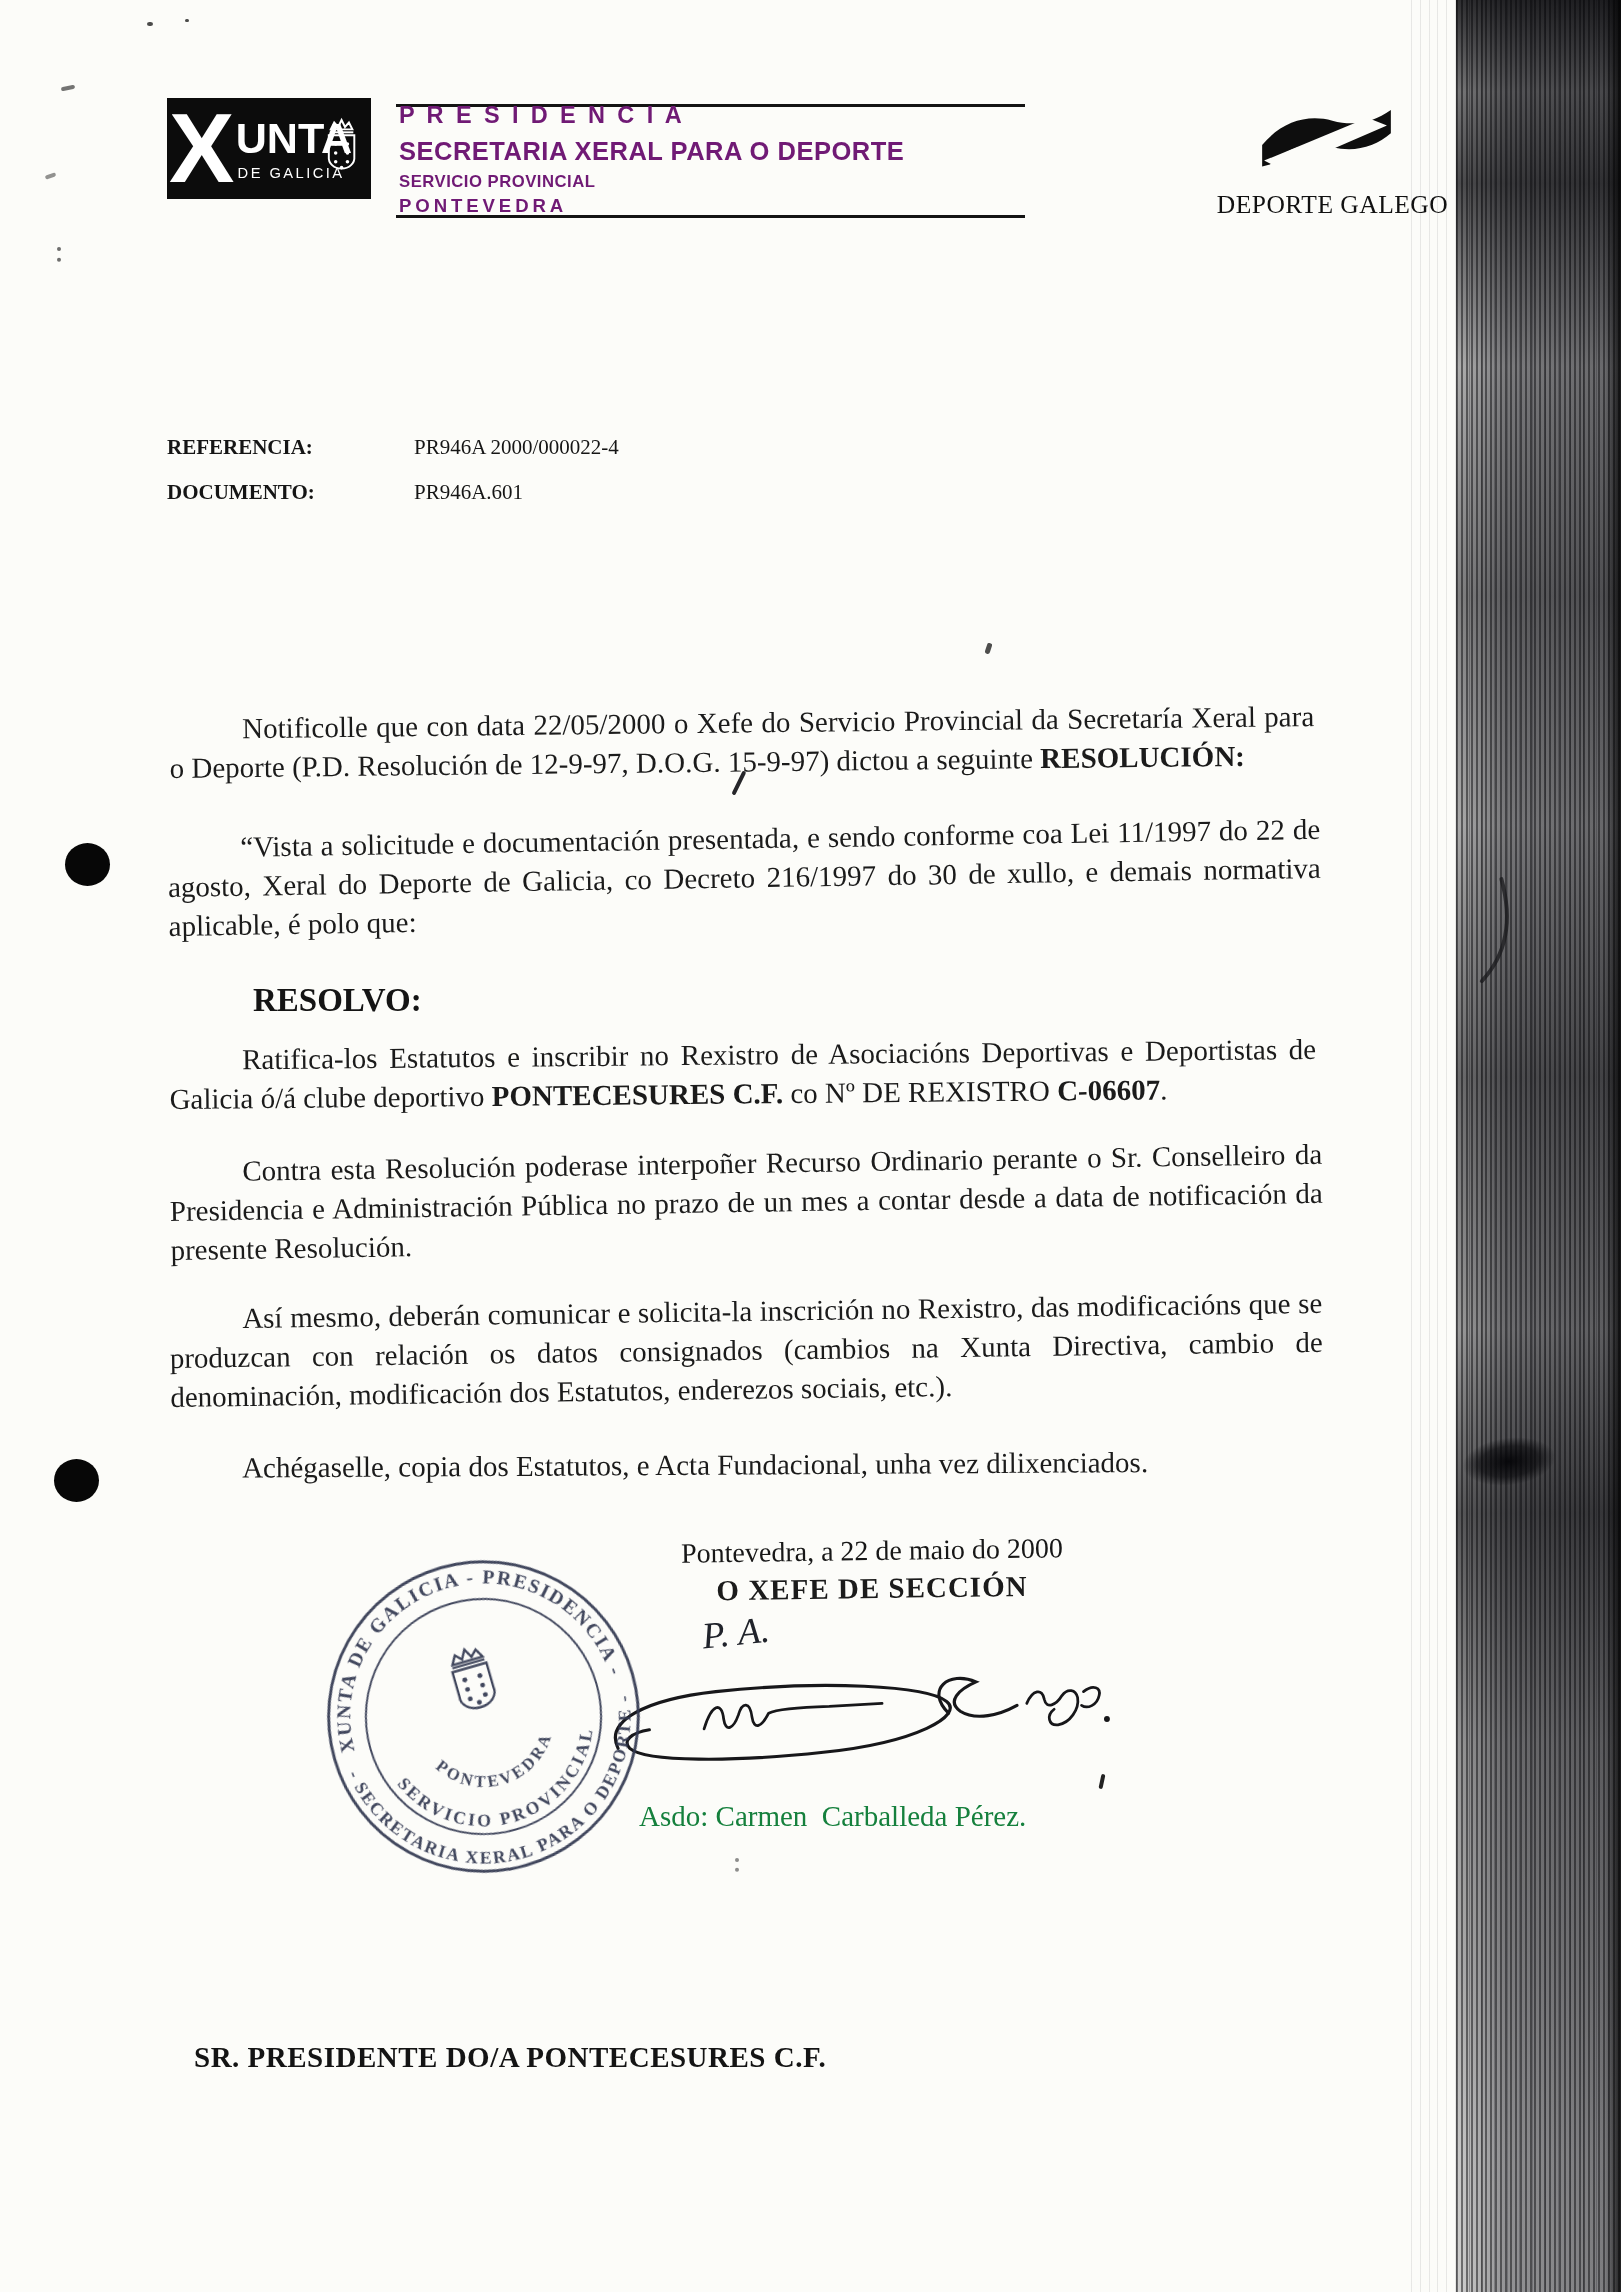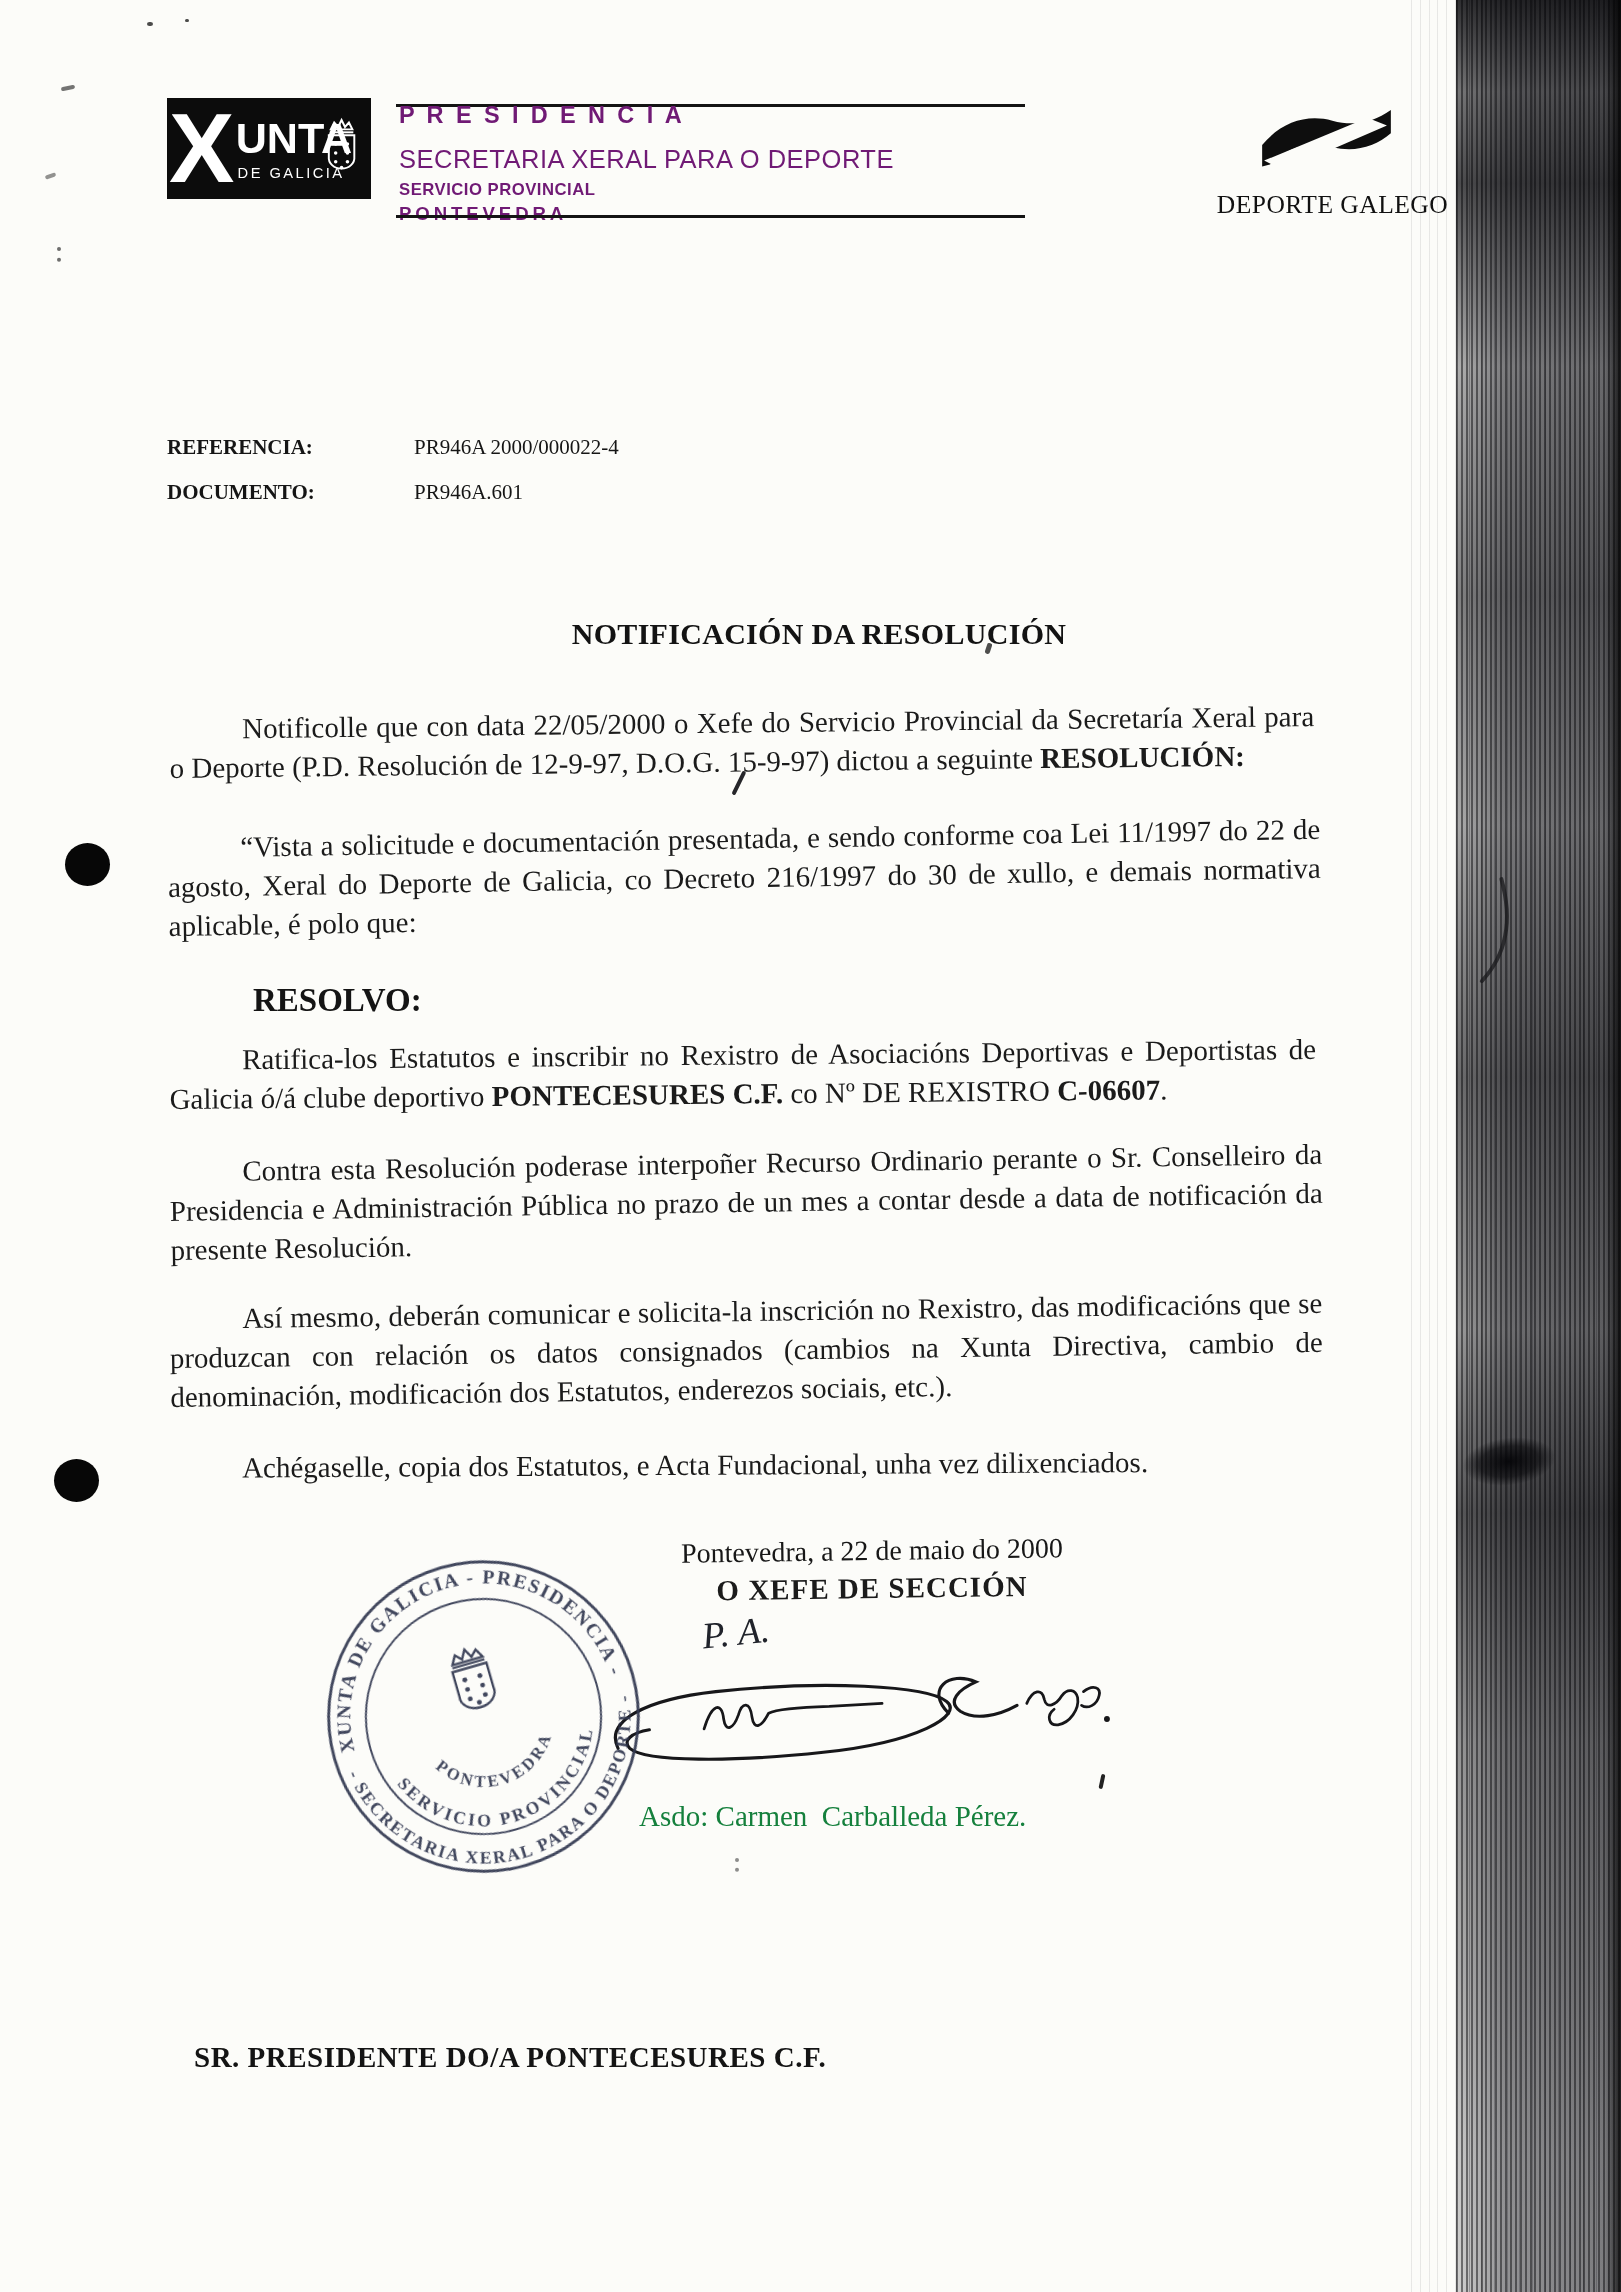--- a/index.html
+++ b/index.html
@@ -9,21 +9,21 @@
     font-family:"Liberation Serif", serif; color:#1b1b1b;
   }
 
   
   .logo-box { position:absolute; left:167px; top:98px; width:204px; height:101px; background:#0c0c0c; }
   .rule { position:absolute; background:#141414; height:2.9px; }
   .rule-top { left:396px; top:104px; width:629px; }
   .rule-bottom { left:396px; top:215px; width:629px; }
   .org { position:absolute; left:399px; top:102px; font-family:"Liberation Sans", sans-serif; color:#701a75; }
   .org1 { font-size:23.5px; font-weight:bold; letter-spacing:2.9px; }
-  .org2 { font-size:25.5px; font-weight:normal; margin-top:16px; letter-spacing:0.5px; }
+  .org2 { font-size:25.5px; font-weight:bold; margin-top:8px; letter-spacing:0.5px; }
   .org3 { font-size:16.7px; font-weight:bold; margin-top:5.9px; letter-spacing:0.5px; }
   .org4 { font-size:18.6px; font-weight:bold; margin-top:2.9px; letter-spacing:3.9px; }
   .flag { position:absolute; left:1258px; top:106px; width:137px; height:78px; }
   .brand-right { position:absolute; left:1210px; top:190px; width:245px; text-align:center;
                  font-size:25.5px; color:#111; letter-spacing:0.5px; }
 
   
   .refs { position:absolute; left:167px; top:435px; font-size:21px; color:#151515; }
   .ref-row { height:45px; }
   .ref-label { display:inline-block; width:247px; font-weight:bold; }
@@ -146,21 +146,20 @@
 
   <div class="refs">
     <div class="ref-row">
       <span class="ref-label">REFERENCIA:</span><span class="ref-value">PR946A 2000/000022-4</span>
     </div>
     <div class="ref-row">
       <span class="ref-label">DOCUMENTO:</span><span class="ref-value">PR946A.601</span>
     </div>
   </div>
 
-  <div class="title">NOTIFICACIÓN DA RESOLUCIÓN</div>
 
   <p class="para p1"><span>Notificolle que con data 22/05/2000 o Xefe do Servicio Provincial da Secretaría Xeral para o Deporte (P.D. Resolución de 12-9-97, D.O.G. 15-9-97) dictou a seguinte </span><b>RESOLUCIÓN:</b></p>
 
   <p class="para p2">“Vista a solicitude e documentación presentada, e sendo conforme coa Lei 11/1997 do 22 de agosto, Xeral do Deporte de Galicia, co Decreto 216/1997 do 30 de xullo, e demais normativa aplicable, é polo que:</p>
 
   <div class="resolvo">RESOLVO:</div>
 
   <p class="para p3"><span>Ratifica-los Estatutos e inscribir no Rexistro de Asociacións Deportivas e Deportistas de Galicia ó/á clube deportivo </span><b>PONTECESURES C.F.</b><span> co Nº DE REXISTRO </span><b>C-06607</b><span>.</span></p>
 
   <p class="para p4">Contra esta Resolución poderase interpoñer Recurso Ordinario perante o Sr. Conselleiro da Presidencia e Administración Pública no prazo de un mes a contar desde a data de notificación da presente Resolución.</p>

